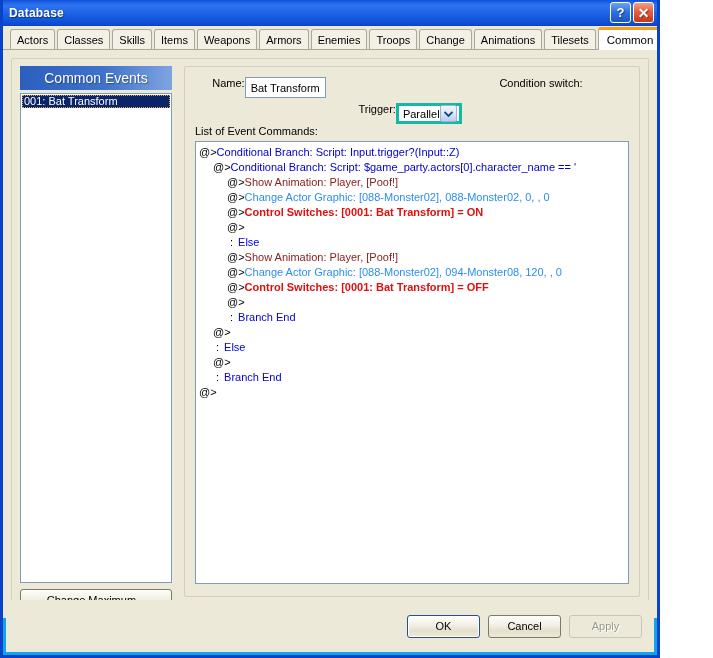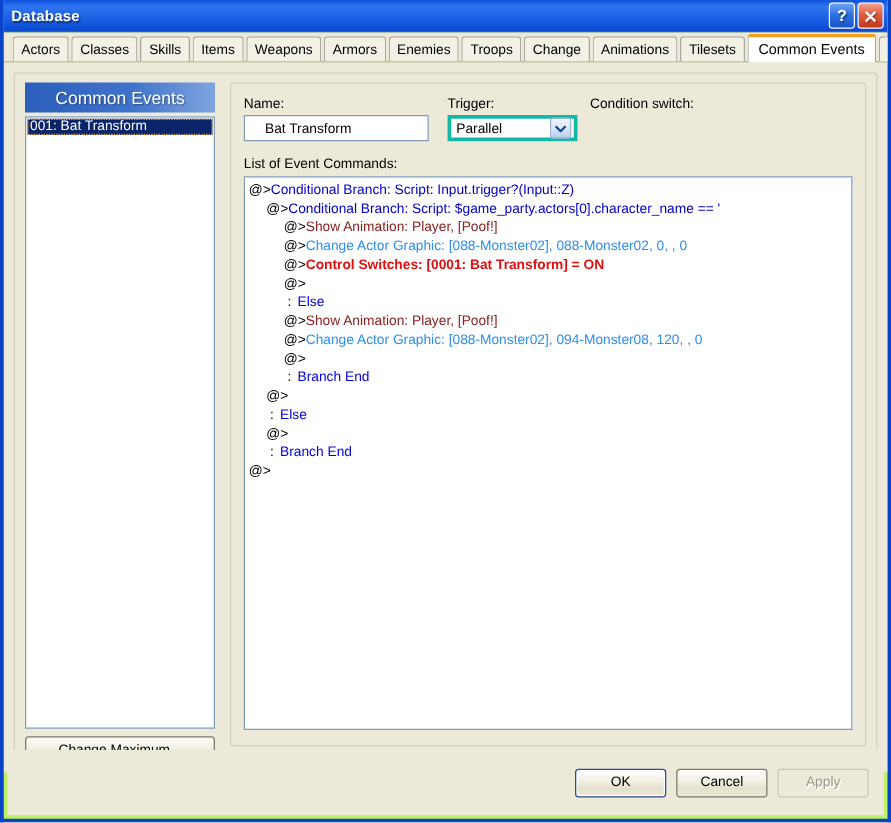--- a/index.html
+++ b/index.html
@@ -11,24 +11,24 @@
   body {
     font-family: "Liberation Sans", sans-serif;
     font-size: 11px;
     color: #000000;
     -webkit-font-smoothing: none;
   }
 
   
   #window {
     position: relative;
-    width: 713px;
+    width: 660px;
     height: 658px;
     box-sizing: border-box;
-    background: #bef264;
+    background: #0ea5e9;
     border: 3px solid #0a42c8;
     border-top: none;
     overflow: hidden;
   }
 
   
   .titlebar {
     height: 26px;
     box-sizing: border-box;
     background: linear-gradient(to bottom,
@@ -203,40 +203,41 @@
   }
   .field-row {
     position: absolute;
     top: 10px;
     left: 10px;
     right: 10px;
     display: flex;
   }
   .field {
     display: flex;
-    flex-direction: column;
+    flex-direction: row;
+    justify-content: center;
   }
   .field-label {
     font-size: 11px;
     margin-bottom: 3px;
     color: #000000;
   }
   .textbox {
     box-sizing: border-box;
     height: 21px;
     background: #ffffff;
     border: 1px solid #7f9db9;
     font-size: 11px;
     display: flex;
     align-items: center;
-    padding: 0 16px;
+    padding: 0 5px;
     color: #000000;
   }
   .field.name { width: 148px; }
-  .field.trigger { margin-left: 15px; width: 104px; }
+  .field.trigger { margin-left: 15px; width: 104px; margin-top: 26px; }
   .field.condition { margin-left: 10px; width: 138px; }
 
   .combo {
     box-sizing: border-box;
     height: 21px;
     background: #ffffff;
     border: 3px solid #14b8a6;
     display: flex;
     align-items: center;
     padding-left: 4px;
@@ -404,20 +405,21 @@
         <div class="commands-box" id="commands-box">
             <div class="cmd-line"><span style="display: inline-block; width: 0px;"></span><span class="at">@&gt;</span><span class="c-branch">Conditional Branch: Script: Input.trigger?(Input::Z)</span></div>
             <div class="cmd-line"><span style="display: inline-block; width: 14px;"></span><span class="at">@&gt;</span><span class="c-branch">Conditional Branch: Script: $game_party.actors[0].character_name == '</span></div>
             <div class="cmd-line"><span style="display: inline-block; width: 28px;"></span><span class="at">@&gt;</span><span class="c-anim">Show Animation: Player, [Poof!]</span></div>
             <div class="cmd-line"><span style="display: inline-block; width: 28px;"></span><span class="at">@&gt;</span><span class="c-graphic">Change Actor Graphic: [088-Monster02], 088-Monster02, 0, , 0</span></div>
             <div class="cmd-line"><span style="display: inline-block; width: 28px;"></span><span class="at">@&gt;</span><span class="c-switch">Control Switches: [0001: Bat Transform] = ON</span></div>
             <div class="cmd-line"><span style="display: inline-block; width: 28px;"></span><span class="at">@&gt;</span><span class="c-branch"></span></div>
             <div class="cmd-line"><span style="display: inline-block; width: 28px;"></span><span class="at" style="padding-left: 3px; padding-right: 5px;">:</span><span class="c-else">Else</span></div>
             <div class="cmd-line"><span style="display: inline-block; width: 28px;"></span><span class="at">@&gt;</span><span class="c-anim">Show Animation: Player, [Poof!]</span></div>
             <div class="cmd-line"><span style="display: inline-block; width: 28px;"></span><span class="at">@&gt;</span><span class="c-graphic">Change Actor Graphic: [088-Monster02], 094-Monster08, 120, , 0</span></div>
+            <div class="cmd-line"><span style="display: inline-block; width: 28px;"></span><span class="at">@&gt;</span><span class="c-switch">Control Switches: [0001: Bat Transform] = OFF</span></div>
             <div class="cmd-line"><span style="display: inline-block; width: 28px;"></span><span class="at">@&gt;</span><span class="c-branch"></span></div>
             <div class="cmd-line"><span style="display: inline-block; width: 28px;"></span><span class="at" style="padding-left: 3px; padding-right: 5px;">:</span><span class="c-else">Branch End</span></div>
             <div class="cmd-line"><span style="display: inline-block; width: 14px;"></span><span class="at">@&gt;</span><span class="c-branch"></span></div>
             <div class="cmd-line"><span style="display: inline-block; width: 14px;"></span><span class="at" style="padding-left: 3px; padding-right: 5px;">:</span><span class="c-else">Else</span></div>
             <div class="cmd-line"><span style="display: inline-block; width: 14px;"></span><span class="at">@&gt;</span><span class="c-branch"></span></div>
             <div class="cmd-line"><span style="display: inline-block; width: 14px;"></span><span class="at" style="padding-left: 3px; padding-right: 5px;">:</span><span class="c-else">Branch End</span></div>
             <div class="cmd-line"><span style="display: inline-block; width: 0px;"></span><span class="at">@&gt;</span><span class="c-branch"></span></div>
           </div>
 
       </div>

